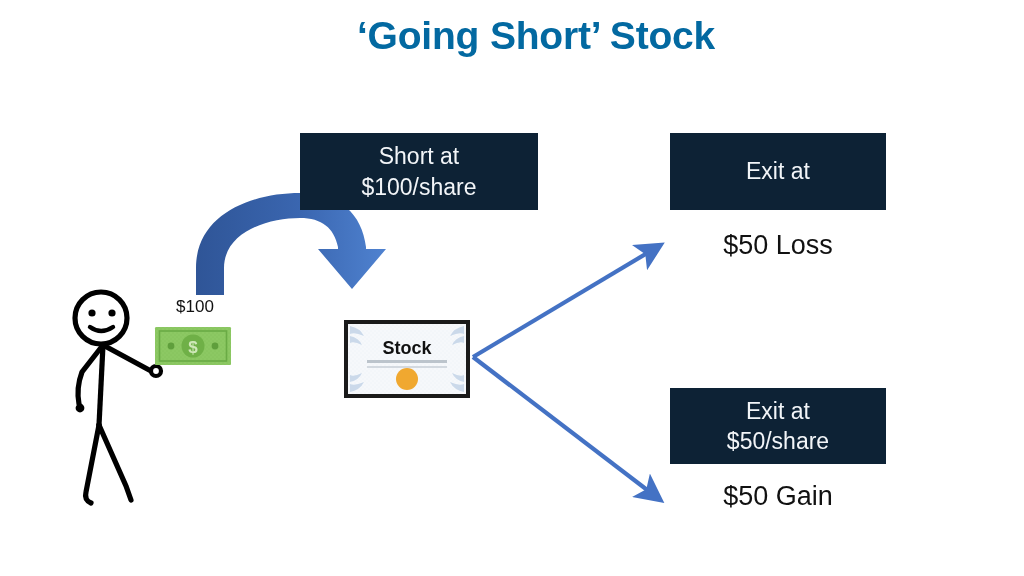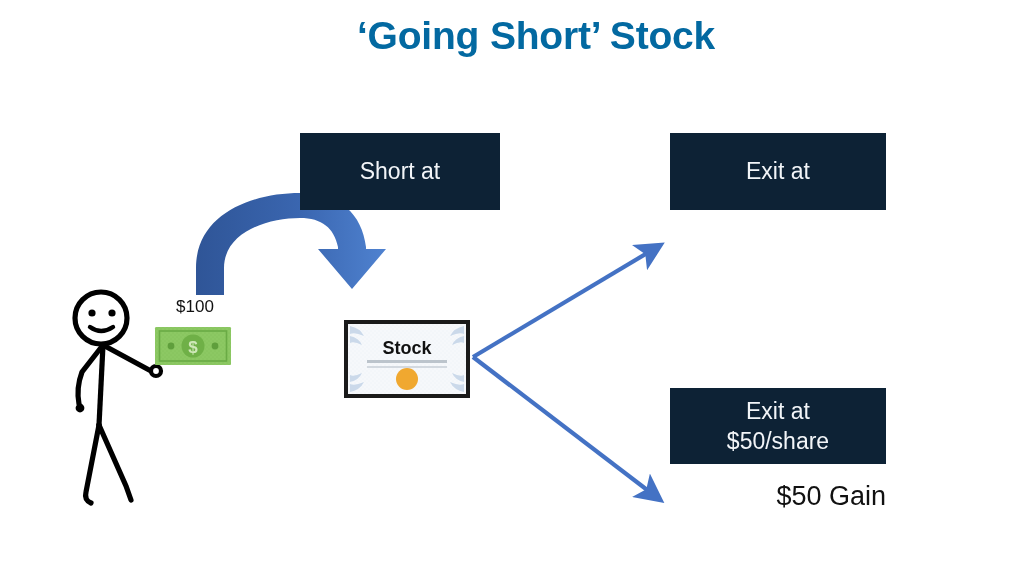--- a/index.html
+++ b/index.html
@@ -37,34 +37,34 @@
     display: flex;
     flex-direction: column;
     align-items: center;
     justify-content: center;
     font-size: 23px;
     line-height: 1.32;
     text-align: center;
     font-family: "Liberation Sans", sans-serif;
   }
   .navy-box .l1, .navy-box .l2 { display: block; }
-  #box-short  { left: 300px; top: 133px; width: 200px; height: 77px; }
+  #box-short  { left: 300px; top: 133px; width: 238px; height: 77px; }
   #box-exit-high { left: 670px; top: 133px; width: 216px; height: 77px; }
   #box-exit-low  { left: 670px; top: 388px; width: 216px; height: 76px; }
 
   .result-label {
     position: absolute;
     font-size: 27px;
     color: #111111;
     text-align: center;
     width: 216px;
     font-family: "Liberation Sans", sans-serif;
   }
   #label-loss { left: 670px; top: 230px; }
-  #label-gain { left: 670px; top: 481px; text-align: right; }
+  #label-gain { left: 670px; top: 481px; }
 
   #money-label {
     position: absolute;
     left: 150px;
     top: 297px;
     width: 90px;
     text-align: center;
     font-size: 17px;
     color: #111111;
     font-family: "Liberation Sans", sans-serif;
@@ -176,26 +176,28 @@
     </g>
 
     <line x1="473" y1="357" x2="659" y2="246" stroke="#4472c4" stroke-width="4.2" marker-end="url(#thinHead)"></line>
     <line x1="473" y1="357" x2="659" y2="499" stroke="#4472c4" stroke-width="4.2" marker-end="url(#thinHead)"></line>
   </svg>
 
   <div id="money-label">$100</div>
 
   <div class="navy-box" id="box-short">
     <span class="l1">Short at</span>
+    <span class="l2">$100/share</span>
   </div>
 
   <div class="navy-box" id="box-exit-high">
     <span class="l1">Exit at</span>
   </div>
 
   <div class="navy-box" id="box-exit-low">
     <span class="l1">Exit at</span>
     <span class="l2">$50/share</span>
   </div>
 
+  <div class="result-label" id="label-loss">$50 Loss</div>
   <div class="result-label" id="label-gain">$50 Gain</div>
 
 </div>
 
 </body></html>

